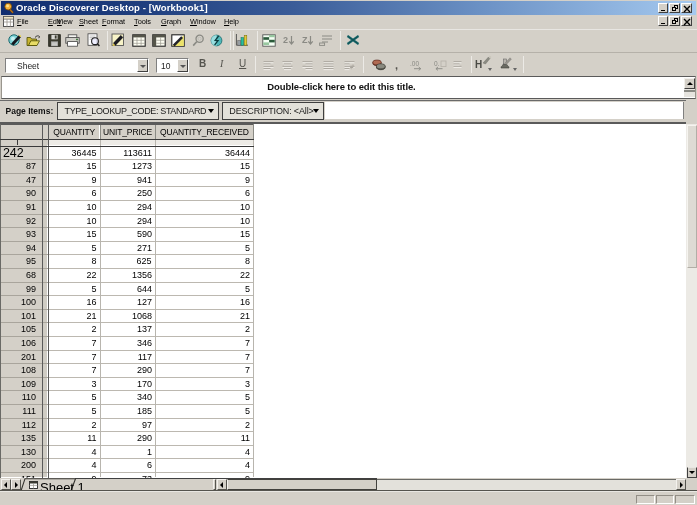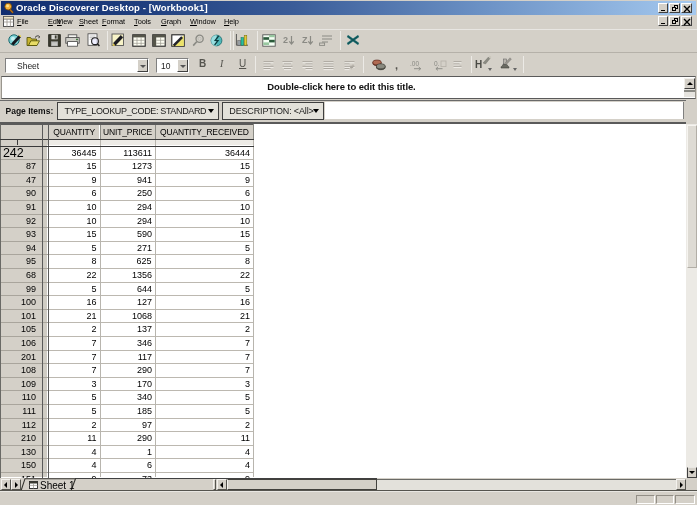--- a/index.html
+++ b/index.html
@@ -450,33 +450,33 @@
 <div class="gll" style="top:418px"></div>
 <div class="dc" style="top:403.9px;left:48.5px;width:51px">5</div>
 <div class="dc" style="top:403.9px;left:100.5px;width:54.5px">185</div>
 <div class="dc" style="top:403.9px;left:156px;width:97px">5</div>
 <div class="rl" style="top:417.5px">112</div>
 <div class="gl" style="top:431px"></div>
 <div class="gll" style="top:431px"></div>
 <div class="dc" style="top:417.5px;left:48.5px;width:51px">2</div>
 <div class="dc" style="top:417.5px;left:100.5px;width:54.5px">97</div>
 <div class="dc" style="top:417.5px;left:156px;width:97px">2</div>
-<div class="rl" style="top:431.1px">210</div>
+<div class="rl" style="top:431.1px">135</div>
 <div class="gl" style="top:445px"></div>
 <div class="gll" style="top:445px"></div>
 <div class="dc" style="top:431.1px;left:48.5px;width:51px">11</div>
 <div class="dc" style="top:431.1px;left:100.5px;width:54.5px">290</div>
 <div class="dc" style="top:431.1px;left:156px;width:97px">11</div>
 <div class="rl" style="top:444.7px">130</div>
 <div class="gl" style="top:458px"></div>
 <div class="gll" style="top:458px"></div>
 <div class="dc" style="top:444.7px;left:48.5px;width:51px">4</div>
 <div class="dc" style="top:444.7px;left:100.5px;width:54.5px">1</div>
 <div class="dc" style="top:444.7px;left:156px;width:97px">4</div>
-<div class="rl" style="top:458.3px">150</div>
+<div class="rl" style="top:458.3px">200</div>
 <div class="gl" style="top:472px"></div>
 <div class="gll" style="top:472px"></div>
 <div class="dc" style="top:458.3px;left:48.5px;width:51px">4</div>
 <div class="dc" style="top:458.3px;left:100.5px;width:54.5px">6</div>
 <div class="dc" style="top:458.3px;left:156px;width:97px">4</div>
 <div class="rl" style="top:471.9px">151</div>
 <div class="dc" style="top:471.9px;left:48.5px;width:51px">9</div>
 <div class="dc" style="top:471.9px;left:100.5px;width:54.5px">73</div>
 <div class="dc" style="top:471.9px;left:156px;width:97px">9</div>
 <div class="abs" style="left:686px;top:124px;width:11px;height:353.5px;background:#eceae5"></div>
@@ -496,21 +496,21 @@
     <div style="position:absolute;left:3px;top:2.6px;width:0;height:0;border-top:3.2px solid transparent;border-bottom:3.2px solid transparent;border-left:3.6px solid #000"></div>
   </div>
 <svg class="abs" style="left:18px;top:477.5px" width="62" height="13.5" viewBox="0 0 62 13.5">
 <path d="M7 0.7 L57.5 0.7 L53 12.8 L3 12.8 Z" fill="#d4d0c8" stroke="#33322e" stroke-width="1.1"></path>
 </svg>
 <svg class="abs" style="left:28.5px;top:480.5px" width="9" height="8" viewBox="0 0 9 8">
 <rect x="0.5" y="0.5" width="8" height="7" fill="#fff" stroke="#222" stroke-width="0.9"></rect>
 <rect x="0.5" y="0.5" width="8" height="2" fill="#3a3a30"></rect>
 <path d="M0.5 4.4 H8.5 M4.5 2.5 V7.5" stroke="#9a968e" stroke-width="0.7"></path>
 </svg>
-<div class="abs" style="left:40px;top:480.3px;font-size:10px;color:#000">Sheet 1</div>
+<div class="abs" style="left:40px;top:480.3px;font-size:13px;color:#000">Sheet 1</div>
 <div class="abs" style="left:212.5px;top:478.6px;width:3.6px;height:11.6px;background:#d4d0c8;
  border-top:1px solid #f4f2ee;border-left:1px solid #f4f2ee;border-right:1px solid #55544e;border-bottom:1px solid #55544e"></div>
 <div class="abs" style="left:216.5px;top:479px;width:469.5px;height:11px;background:#e3e1db;border-top:1px solid #6a6a66"></div>
 <div class="abs" style="left:216.5px;top:478.8px;width:10px;height:11.6px;background:#d4d0c8;
  border-top:1px solid #f4f2ee;border-left:1px solid #f4f2ee;border-right:1px solid #55544e;border-bottom:1px solid #55544e">
     <div style="position:absolute;left:2.4px;top:2.6px;width:0;height:0;border-top:3.2px solid transparent;border-bottom:3.2px solid transparent;border-right:3.6px solid #000"></div>
   </div>
 <div class="abs" style="left:227px;top:478.6px;width:150px;height:11.8px;background:#d4d0c8;
  border-top:1.2px solid #42413d;border-left:1px solid #f4f2ee;border-right:1.2px solid #42413d;border-bottom:1.2px solid #42413d"></div>
 <div class="abs" style="left:676px;top:478.8px;width:10px;height:11.6px;background:#d4d0c8;

